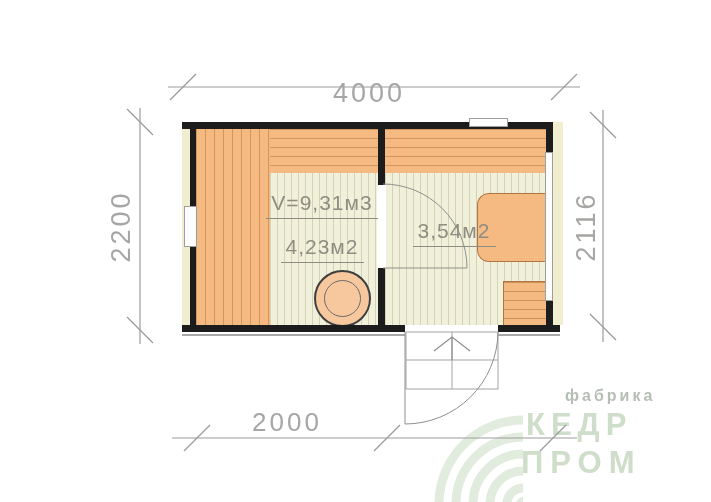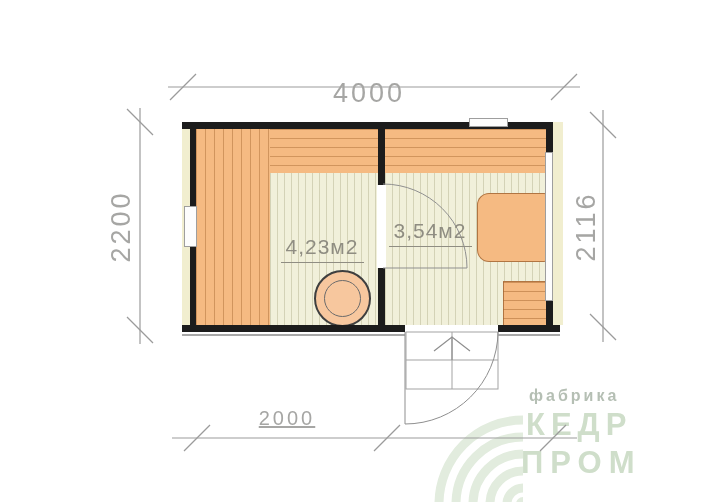--- a/index.html
+++ b/index.html
@@ -24,21 +24,21 @@
   .stove{position:absolute;border-radius:50%;background:#f7c79e;border:2px solid #3f3f3f;box-sizing:border-box;}
   .stove-inner{position:absolute;border-radius:50%;border:1px solid #6b6b6b;box-sizing:border-box;}
   .window{position:absolute;background:#fdfdfd;border:1px solid #9e9e9e;box-sizing:border-box;}
   .shadow-line{position:absolute;background:#a8a8a8;}
   .overlay{position:absolute;left:0;top:0;z-index:5;}
   .dim-text{position:absolute;color:#a6a6a4;font-size:27px;letter-spacing:3px;text-align:center;z-index:6;}
   .dim-vert{transform:rotate(-90deg);}
   .plan-label-wrap{position:absolute;text-align:center;z-index:6;}
   .plan-label{display:inline-block;color:#8f8d82;font-size:21px;letter-spacing:1px;
     border-bottom:1px solid #8f8d82;padding:0 5px 3px 5px;}
-  .logo-factory{position:absolute;color:#b5bfb4;font-size:16px;font-weight:bold;letter-spacing:3px;z-index:4;}
+  .logo-factory{position:absolute;color:#b5bfb4;font-size:16px;font-weight:bold;letter-spacing:3px;z-index:4;margin-left:36px;}
   .logo-brand{position:absolute;color:#cfdeca;font-size:31px;font-weight:bold;letter-spacing:6px;z-index:4;line-height:1;}
   .watermark{position:absolute;z-index:1;}
   .plan-el{z-index:2;}
 </style>
 </head>
 <body>
 
 <div class="stage">
 
   <svg class="watermark" style="left:430px;top:405px;" width="180" height="97" viewBox="0 0 180 97">
@@ -126,26 +126,29 @@
 
     <g stroke="#8f8f8f" stroke-width="1" fill="none">
       <line x1="405" y1="332" x2="405" y2="424"></line>
       <path d="M 405 424 A 93 93 0 0 0 498 332"></path>
     </g>
   </svg>
 
   <div class="dim-text" style="left:309px;top:50px;width:120px;margin-top:28px;">4000</div>
   <div class="dim-text dim-vert" style="left:61px;top:211px;width:120px;">2200</div>
   <div class="dim-text dim-vert" style="left:526px;top:211px;width:120px;">2116</div>
-  <div class="dim-text" style="left:227px;top:407px;width:120px;font-size:20px;text-decoration:underline;">2000</div>
+  <div class="dim-text" style="left:227px;top:407px;width:120px;font-size:26px;">2000</div>
 
+  <div class="plan-label-wrap" style="left:258px;top:191px;width:128px;">
+    <span class="plan-label">V=9,31м3</span>
+  </div>
   <div class="plan-label-wrap" style="left:262px;top:235px;width:120px;">
     <span class="plan-label">4,23м2</span>
   </div>
-  <div class="plan-label-wrap" style="left:380px;top:219px;width:100px;">
+  <div class="plan-label-wrap" style="left:404px;top:219px;width:100px;">
     <span class="plan-label">3,54м2</span>
   </div>
 
   <div class="logo-factory" style="left:529px;top:387px;">фабрика</div>
   <div class="logo-brand" style="left:526px;top:409px;">КЕДР</div>
   <div class="logo-brand" style="left:521px;top:447px;letter-spacing:7px;">ПРОМ</div>
 
 </div>
 
 </body></html>

